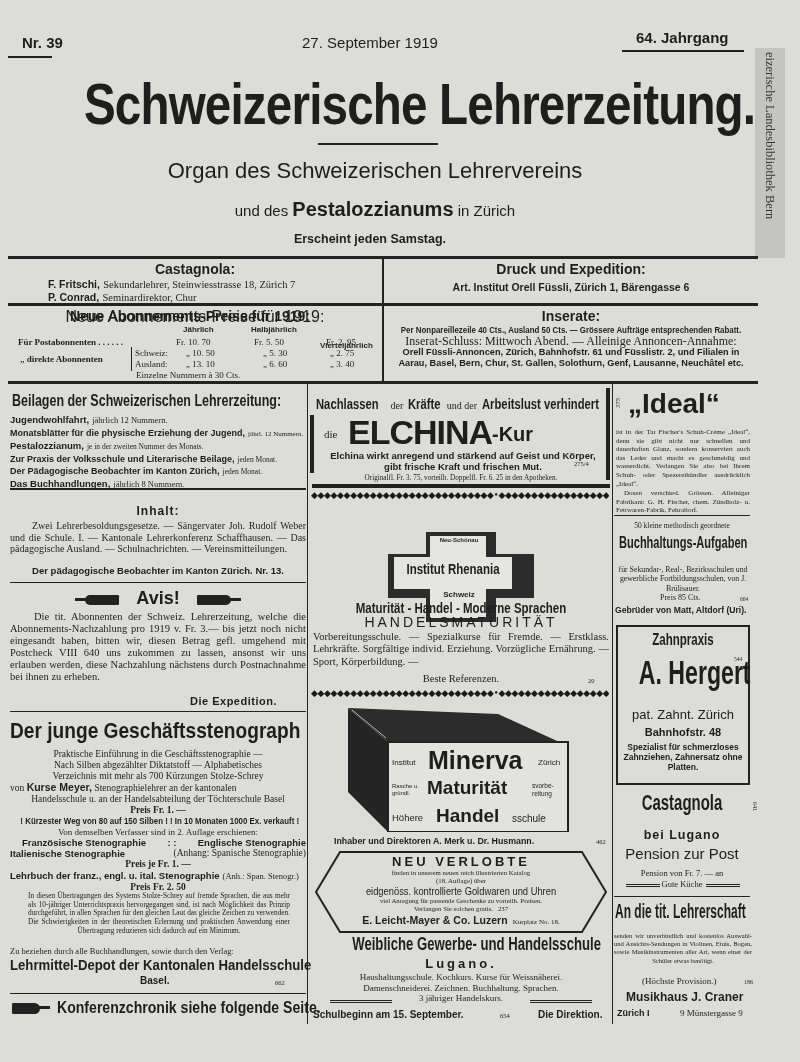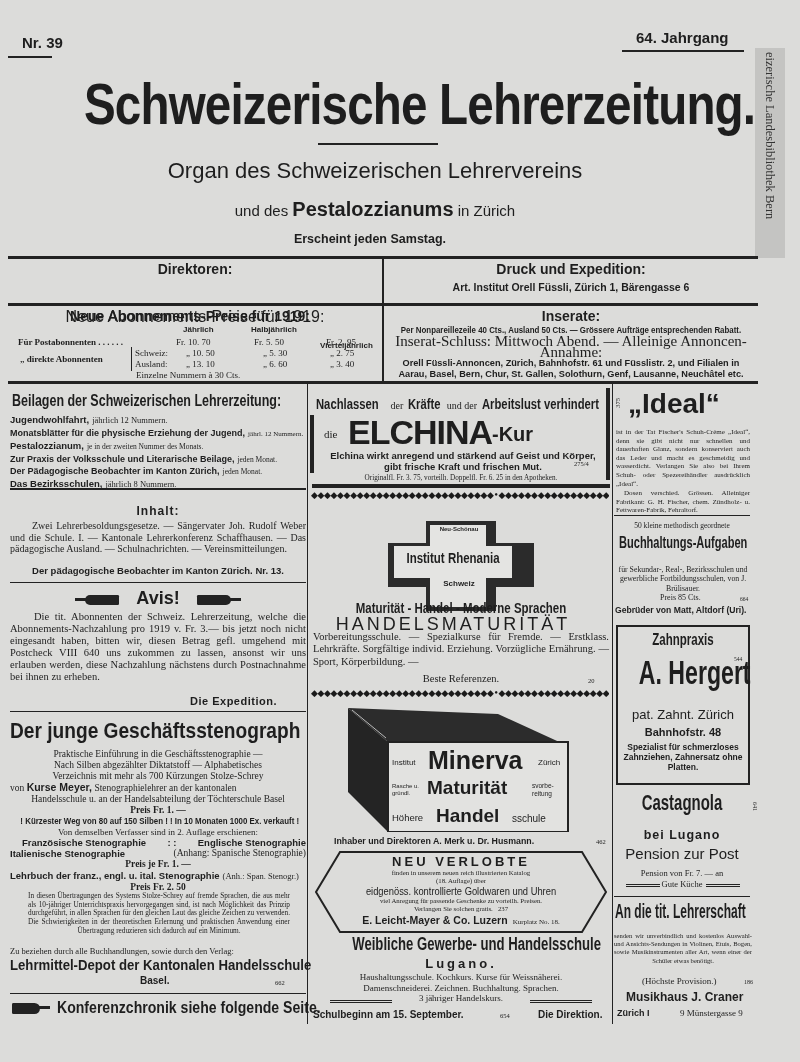--- a/index.html
+++ b/index.html
@@ -37,40 +37,45 @@
   .hand.left { border-radius: 8px 2px 2px 8px; }
   .hand.left::after { left: -10px; right: auto; }
 </style>
 </head>
 <body>
 
 <div class="page">
 
   <div class="abs nr sans">Nr. 39</div>
   <div class="hr" style="left:8px;top:56px;width:44px;height:2px;"></div>
+  <div class="abs date sans c">27. September 1919</div>
   <div class="abs jg sans">64. Jahrgang</div>
   <div class="hr" style="left:622px;top:50px;width:122px;height:2px;"></div>
 
   <div class="abs title c">Schweizerische Lehrerzeitung.</div>
   <div class="hr" style="left:318px;top:143px;width:120px;height:2px;"></div>
   <div class="abs org sans c">Organ des Schweizerischen Lehrervereins</div>
   <div class="abs und sans c">
     <span>und des</span>
     <span class="big">Pestalozzianums</span>
     <span>in Zürich</span>
   </div>
   <div class="abs erscheint sans c">Erscheint jeden Samstag.</div>
 
   <div class="tab"></div>
   <div class="tab-text">eizerische Landesbibliothek Bern</div>
 
   <div class="hr" style="left:8px;top:256px;width:750px;height:3px;"></div>
 
   <div class="abs c sans" style="left:10px;width:370px;top:261px;">
-    <div class="boxhead">Direktoren:</div>
+    <div class="boxhead">Castagnola:</div>
+  </div>
+  <div class="abs" style="left:48px;top:278px;font-size:10.5px;line-height:12px;">
+    <div><span class="sans b">F. Fritschi,</span> <span class="serif">Sekundarlehrer, Steinwiesstrasse 18, Zürich 7</span></div>
+    <div><span class="sans b">P. Conrad,</span> <span class="serif">Seminardirektor, Chur</span></div>
   </div>
   <div class="hr" style="left:382px;top:259px;width:2px;height:44px;"></div>
   <div class="abs c sans" style="left:384px;width:374px;top:261px;">
     <div class="boxhead">Druck und Expedition:</div>
     <div class="b" style="font-size:10.5px;margin-top:4px;">Art. Institut Orell Füssli, Zürich 1, Bärengasse 6</div>
   </div>
 
   <div class="hr" style="left:8px;top:303px;width:750px;height:3px;"></div>
 
   <div class="abs c sans" style="left:10px;width:370px;top:308px;">Neue Abonnements-Preise für 1919:</div>
@@ -102,38 +107,38 @@
     <div class="col" style="left:312px;top:34px;">„ 3. 40</div>
 
     <div class="col" style="left:118px;top:45px;">Einzelne Nummern à 30 Cts.</div>
   </div>
 
   <div class="hr" style="left:382px;top:306px;width:2px;height:76px;"></div>
 
   <div class="abs c sans b" style="left:384px;width:374px;top:308px;font-size:14px;">Inserate:</div>
   <div class="abs c" style="left:386px;width:370px;top:325px;font-size:8.6px;line-height:11px;">
     <div class="sans b" style="transform:scaleX(0.92);white-space:nowrap;">Per Nonpareillezeile 40 Cts., Ausland 50 Cts.  —  Grössere Aufträge entsprechenden Rabatt.</div>
-    <div class="serif" style="font-size:15px;">Inserat-Schluss: Mittwoch Abend. — Alleinige Annoncen-Annahme:</div>
+    <div class="serif" style="font-size:12px;">Inserat-Schluss: Mittwoch Abend. — Alleinige Annoncen-Annahme:</div>
     <div class="sans b" style="font-size:9.2px;white-space:nowrap;">Orell Füssli-Annoncen, Zürich, Bahnhofstr. 61 und Füsslistr. 2, und Filialen in</div>
     <div class="sans b" style="font-size:9.2px;white-space:nowrap;">Aarau, Basel, Bern, Chur, St. Gallen, Solothurn, Genf, Lausanne, Neuchâtel etc.</div>
   </div>
 
   <div class="hr" style="left:8px;top:381px;width:750px;height:3px;"></div>
 
   <div class="hr" style="left:307px;top:384px;width:1px;height:640px;"></div>
   <div class="hr" style="left:612px;top:384px;width:1px;height:640px;"></div>
 
   <div class="abs sans b" style="left:12px;top:392px;font-size:16px;transform:scaleX(0.78);transform-origin:left;white-space:nowrap;">Beilagen der Schweizerischen Lehrerzeitung:</div>
   <div class="abs" style="left:10px;top:414px;width:300px;font-size:9.5px;line-height:11.5px;">
     <div><span class="sans b">Jugendwohlfahrt,</span> <span class="serif tiny">jährlich 12 Nummern.</span></div>
     <div style="white-space:nowrap;"><span class="sans b" style="font-size:9px;">Monatsblätter für die physische Erziehung der Jugend,</span> <span class="serif" style="font-size:7px;">jährl. 12 Nummern.</span></div>
     <div><span class="sans b">Pestalozzianum,</span> <span class="serif" style="font-size:7.5px;">je in der zweiten Nummer des Monats.</span></div>
     <div style="white-space:nowrap;"><span class="sans b" style="font-size:9px;">Zur Praxis der Volksschule und Literarische Beilage,</span> <span class="serif" style="font-size:7.5px;">jeden Monat.</span></div>
     <div style="white-space:nowrap;"><span class="sans b" style="font-size:9px;">Der Pädagogische Beobachter im Kanton Zürich,</span> <span class="serif" style="font-size:7.5px;">jeden Monat.</span></div>
-    <div><span class="sans b">Das Bezirksschulen,</span> <span class="serif tiny">jährlich 8 Nummern.</span></div>
+    <div><span class="sans b">Das Buchhandlungen,</span> <span class="serif tiny">jährlich 8 Nummern.</span></div>
   </div>
   <div class="hr" style="left:10px;top:488px;width:296px;height:2px;"></div>
 
   <div class="abs c sans b" style="left:10px;width:296px;top:504px;font-size:12px;letter-spacing:1px;">Inhalt:</div>
   <div class="abs serif" style="left:10px;width:296px;top:520px;font-size:10px;line-height:11.5px;text-align:justify;text-indent:22px;">Zwei Lehrerbesoldungsgesetze. — Sängervater Joh. Rudolf Weber und die Schule. I. — Kantonale Lehrerkonferenz Schaffhausen. — Das pädagogische Ausland. — Schulnachrichten. — Vereinsmitteilungen.</div>
   <div class="abs c sans b" style="left:10px;width:296px;top:565px;font-size:9.5px;">Der pädagogische Beobachter im Kanton Zürich. Nr. 13.</div>
   <div class="hr" style="left:10px;top:582px;width:296px;height:1px;"></div>
 
   <div class="abs c" style="left:10px;width:296px;top:588px;">
     <span class="hand left"></span>
@@ -196,31 +201,31 @@
     <div class="abs sans b c" style="left:8px;width:290px;top:63px;font-size:9.5px;line-height:10.5px;">
       <div>Elchina wirkt anregend und stärkend auf Geist und Körper,</div>
       <div>gibt frische Kraft und frischen Mut.</div>
     </div>
     <div class="abs serif" style="left:264px;top:72px;font-size:6.5px;">275/4</div>
   </div>
   <div class="abs c serif" style="left:312px;width:298px;top:474px;font-size:7.2px;">Originalfl. Fr. 3. 75, vorteilh. Doppelfl. Fr. 6. 25 in den Apotheken.</div>
   <div class="hr" style="left:312px;top:484px;width:298px;height:4px;"></div>
   <div class="diamonds" style="top:490px;">◆◆◆◆◆◆◆◆◆◆◆◆◆◆◆◆◆◆◆◆◆◆◆◆◆◆◆◆•◆◆◆◆◆◆◆◆◆◆◆◆◆◆◆◆◆◆◆◆◆◆◆◆◆◆◆◆</div>
 
-  <div class="abs" style="left:388px;top:521px;width:132px;height:90px;">
+  <div class="abs" style="left:388px;top:532px;width:132px;height:90px;">
     <div class="abs dark" style="left:38px;top:0;width:70px;height:90px;"></div>
     <div class="abs dark" style="left:0;top:22px;width:146px;height:44px;"></div>
     <div class="abs" style="left:6px;top:25px;width:118px;height:32px;background:#e4e4e2;"></div>
     <div class="abs" style="left:42px;top:4px;width:56px;height:82px;background:#e4e4e2;"></div>
     <div class="abs sans b c" style="left:40px;width:62px;top:5px;font-size:6px;">Neu-Schönau</div>
     <div class="abs sans b c" style="left:4px;width:122px;top:29px;font-size:14px;transform:scaleX(0.82);white-space:nowrap;">Institut Rhenania</div>
     <div class="abs sans b c" style="left:40px;width:62px;top:58px;font-size:8px;">Schweiz</div>
   </div>
   <div class="abs c sans b" style="left:312px;width:298px;top:600px;font-size:14px;transform:scaleX(0.82);white-space:nowrap;">Maturität - Handel - Moderne Sprachen</div>
-  <div class="abs c sans" style="left:304px;width:298px;top:614px;font-size:18px;letter-spacing:3px;">HANDELSMATURITÄT</div>
+  <div class="abs c sans" style="left:312px;width:298px;top:614px;font-size:14px;letter-spacing:3px;">HANDELSMATURITÄT</div>
   <div class="abs serif" style="left:313px;width:296px;top:631px;font-size:10.5px;line-height:12.3px;text-align:justify;">Vorbereitungsschule. — Spezialkurse für Fremde. — Erstklass. Lehrkräfte. Sorgfältige individ. Erziehung. Vorzügliche Ernährung. — Sport, Körperbildung. —</div>
   <div class="abs c serif" style="left:312px;width:298px;top:673px;font-size:10.5px;">Beste Referenzen.</div>
   <div class="abs serif" style="left:588px;top:677px;font-size:6.5px;">20</div>
   <div class="diamonds" style="top:688px;">◆◆◆◆◆◆◆◆◆◆◆◆◆◆◆◆◆◆◆◆◆◆◆◆◆◆◆◆•◆◆◆◆◆◆◆◆◆◆◆◆◆◆◆◆◆◆◆◆◆◆◆◆◆◆◆◆</div>
 
   <div class="abs" style="left:348px;top:708px;width:226px;height:124px;">
     <svg width="226" height="124" style="position:absolute;left:0;top:0;">
       <polygon points="0,0 150,6 220,38 40,34" fill="#2c2c2c"></polygon>
       <polygon points="0,0 40,34 40,124 0,84" fill="#242424"></polygon>
       <rect x="40" y="34" width="180" height="90" fill="#e2e2e0" stroke="#222" stroke-width="2"></rect>

